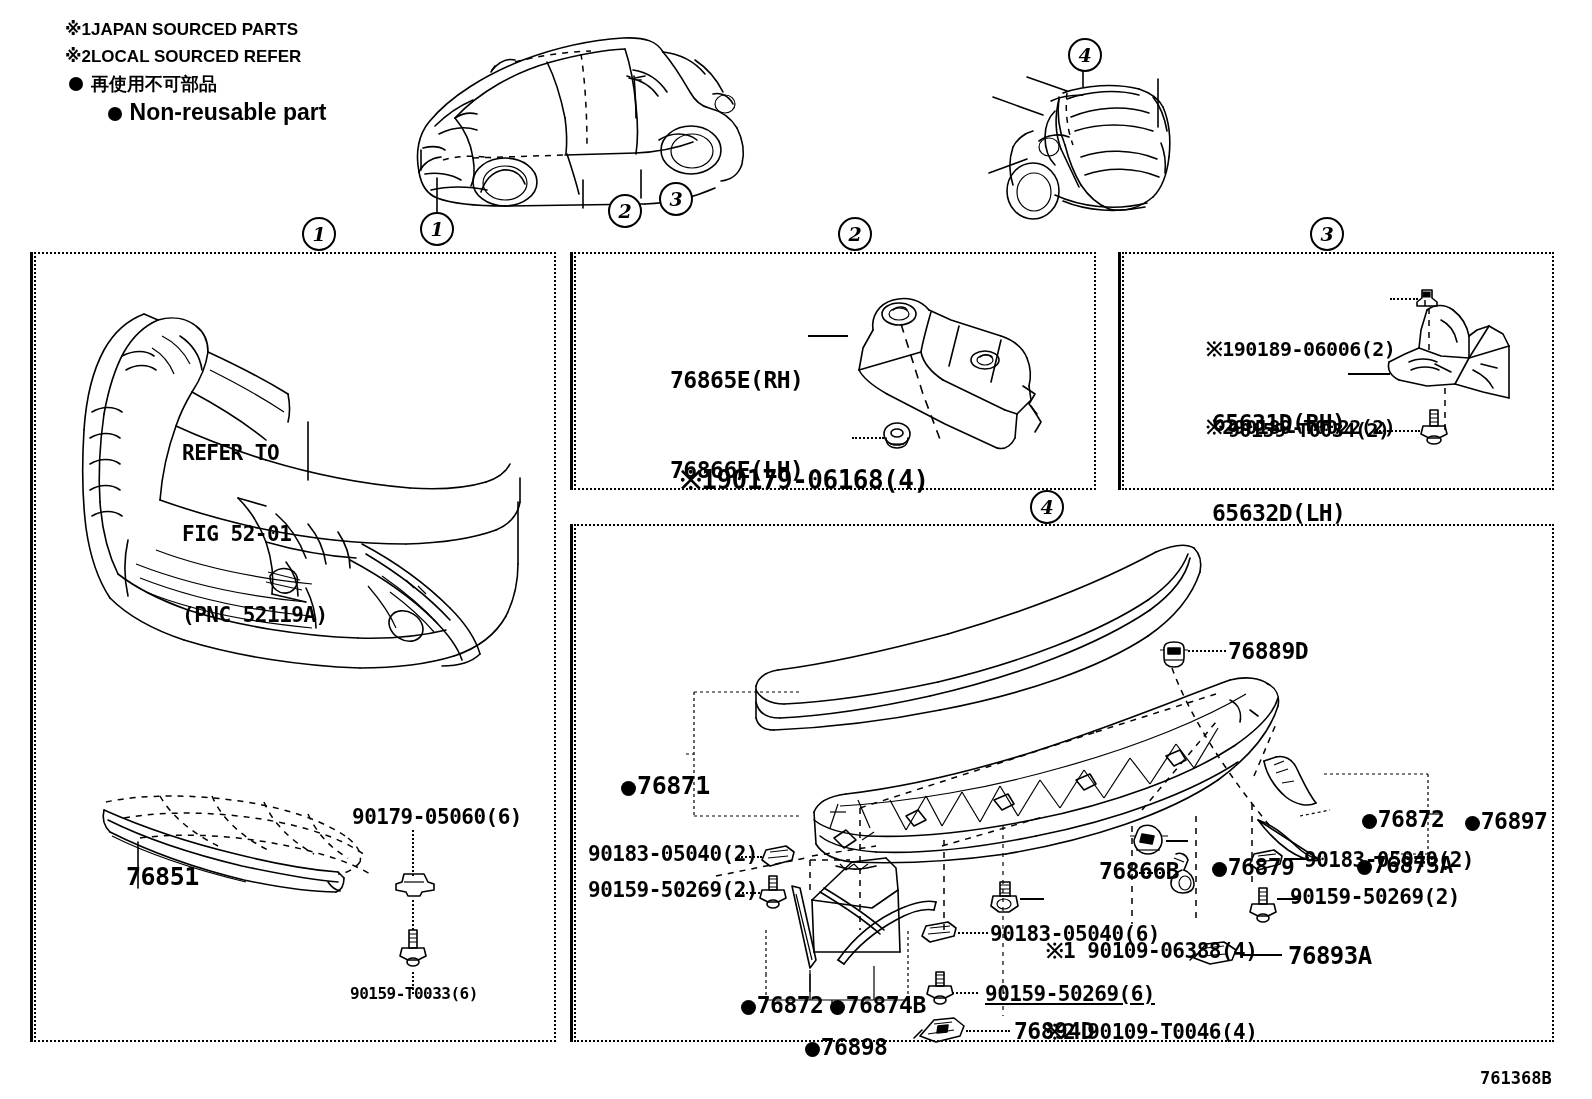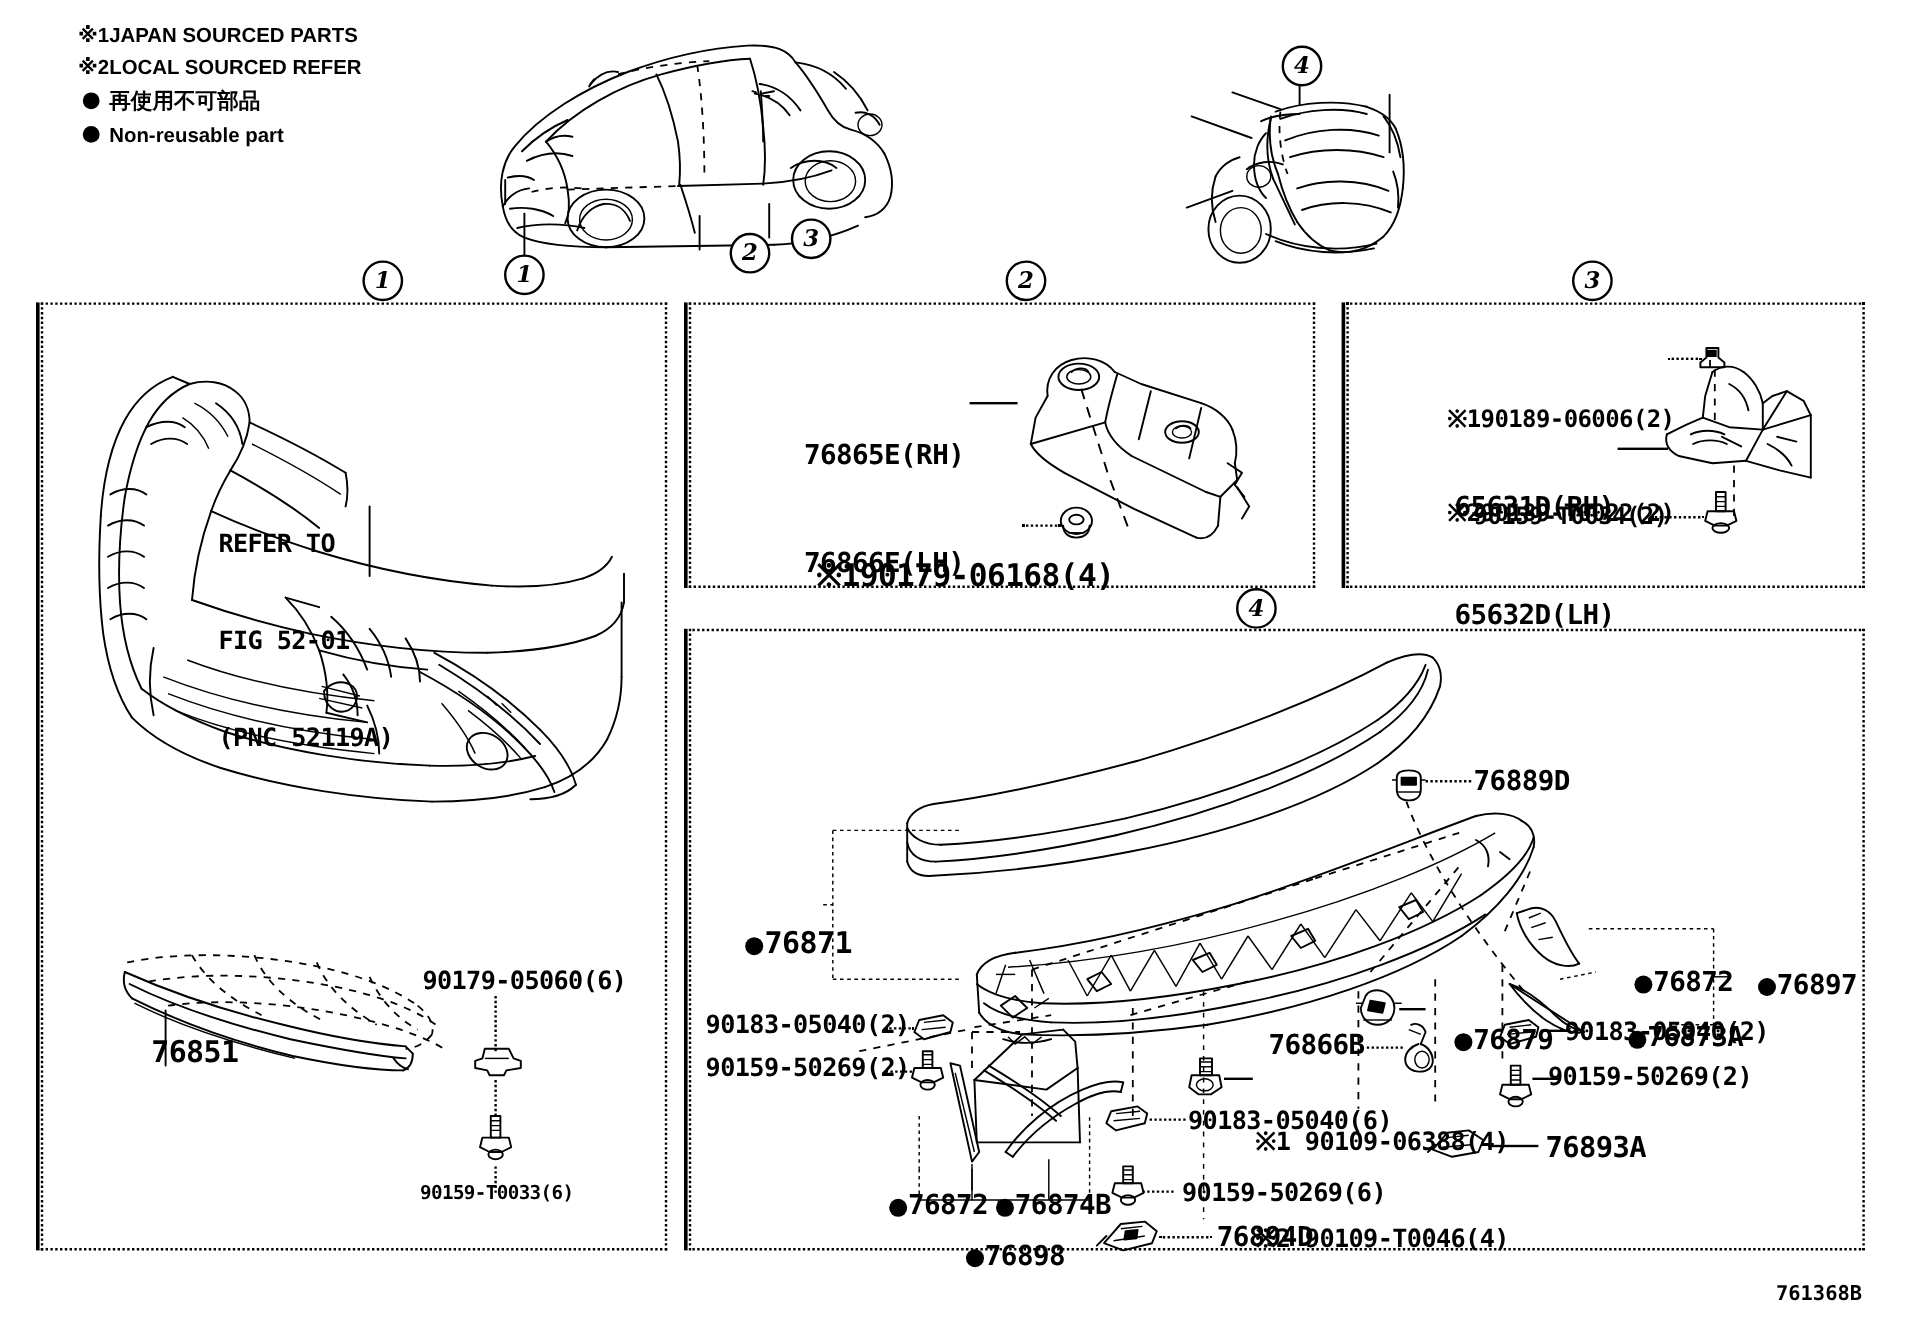--- a/index.html
+++ b/index.html
@@ -39,21 +39,21 @@
 <div class="abs" style="left:26px;top:16px;width:300px;">
   <div class="legend-line" style="font-size:17px;line-height:27px;">
     <span>※1</span><span>JAPAN SOURCED PARTS</span>
   </div>
   <div class="legend-line" style="font-size:17px;line-height:27px;">
     <span>※2</span><span>LOCAL SOURCED REFER</span>
   </div>
   <div class="legend-line" style="font-size:18px;line-height:29px;padding-left:4px;">
     <span class="legend-dot"></span><span>再使用不可部品</span>
   </div>
-  <div class="legend-line" style="font-size:17px;line-height:27px;padding-left:4px;">
+  <div class="legend-line" style="font-size:23px;line-height:27px;padding-left:4px;text-align:center;">
     <span class="legend-dot"></span><span>Non-reusable part</span>
   </div>
 </div>
 
 <svg style="left:395px;top:22px;width:360px;height:200px" viewBox="0 0 360 200">
   <path class="ln" d="M24 150 C20 130 24 112 34 100 C55 74 92 52 128 38 C160 26 196 18 228 16 C252 15 262 20 268 30"></path>
   <path class="ln" d="M268 30 C280 44 288 58 295 70 C300 79 306 84 314 86 C326 89 336 96 342 106"></path>
   <path class="ln" d="M342 106 C348 118 350 130 347 142 C344 152 336 158 326 159"></path>
   <path class="ln" d="M24 150 C26 162 32 172 42 176 C58 182 84 184 110 184"></path>
   <path class="ln" d="M110 184 L250 182"></path>
@@ -536,21 +536,21 @@
   <path class="ln" d="M8 6 C10 2 16 0 22 2 C28 4 32 10 32 16 C32 24 26 30 18 30 C10 30 4 24 4 16 Z"></path>
   <path class="ln fillblk" d="M12 10 L24 12 L22 20 L10 18 Z"></path>
   <path class="ln-thin" d="M0 12 L6 12 M32 12 L38 12"></path>
   <path class="ln-thin" d="M6 26 L30 26"></path>
 </svg>
 <div class="lead" style="left:1166px;top:840px;width:22px;height:2px;"></div>
 <div class="lbl" style="position:absolute;left:1185px;top:828px;font-size:23px;">
   <span class="bullet"></span><span>76879</span>
 </div>
 
-<div class="lbl" style="position:absolute;left:1057px;top:858px;font-size:23px;"><span>76866B</span></div>
+<div class="lbl" style="position:absolute;left:1099px;top:858px;font-size:23px;"><span>76866B</span></div>
 <div class="dotlead" style="left:1139px;top:872px;width:30px;"></div>
 <svg style="left:1164px;top:852px;width:34px;height:42px" viewBox="0 0 34 42">
   <path class="ln" d="M12 2 C16 0 22 2 24 8 L20 18"></path>
   <path class="ln" d="M20 18 C26 20 30 26 30 32 C30 38 25 41 19 41 C12 41 7 37 7 31 C7 25 12 20 18 18"></path>
   <ellipse class="ln-thin" cx="21" cy="31" rx="6" ry="7"></ellipse>
   <path class="ln-thin" d="M10 6 L20 10"></path>
 </svg>
 
 <svg style="left:988px;top:880px;width:34px;height:42px" viewBox="0 0 34 42">
   <path class="ln" d="M12 2 L22 2 L22 16 L12 16 Z"></path>
@@ -651,21 +651,21 @@
   <path class="ln-thin" d="M70 70 L70 78"></path>
 </svg>
 
 <svg style="left:925px;top:970px;width:30px;height:40px" viewBox="0 0 30 40">
   <path class="ln" d="M11 2 L19 2 L19 16 L11 16 Z"></path>
   <path class="ln-thin" d="M11 5 L19 5 M11 9 L19 9 M11 13 L19 13"></path>
   <path class="ln" d="M4 16 L26 16 L28 24 L20 28 L10 28 L2 24 Z"></path>
   <ellipse class="ln" cx="15" cy="30" rx="6" ry="4"></ellipse>
 </svg>
 <div class="dotlead" style="left:952px;top:992px;width:26px;"></div>
-<div class="lbl" style="position:absolute;left:985px;top:982px;font-size:21px;"><span>90159-50269(6)</span></div>
+<div class="lbl" style="position:absolute;left:985px;top:982px;font-size:21px;text-decoration:underline;"><span>90159-50269(6)</span></div>
 
 <svg style="left:912px;top:1016px;width:56px;height:28px" viewBox="0 0 56 28">
   <path class="ln" d="M8 20 L22 4 L42 2 L52 10 L48 20 L24 26 Z"></path>
   <path class="ln-thin" d="M22 8 L40 6"></path>
   <path class="ln-thin" d="M16 18 L42 14"></path>
   <path class="ln" d="M2 22 L10 14"></path>
   <path class="ln fillblk" d="M26 10 L36 9 L35 16 L25 17 Z"></path>
 </svg>
 <div class="dotlead" style="left:966px;top:1030px;width:44px;"></div>
 <div class="lbl" style="position:absolute;left:1014px;top:1018px;font-size:23px;"><span>76894D</span></div>

